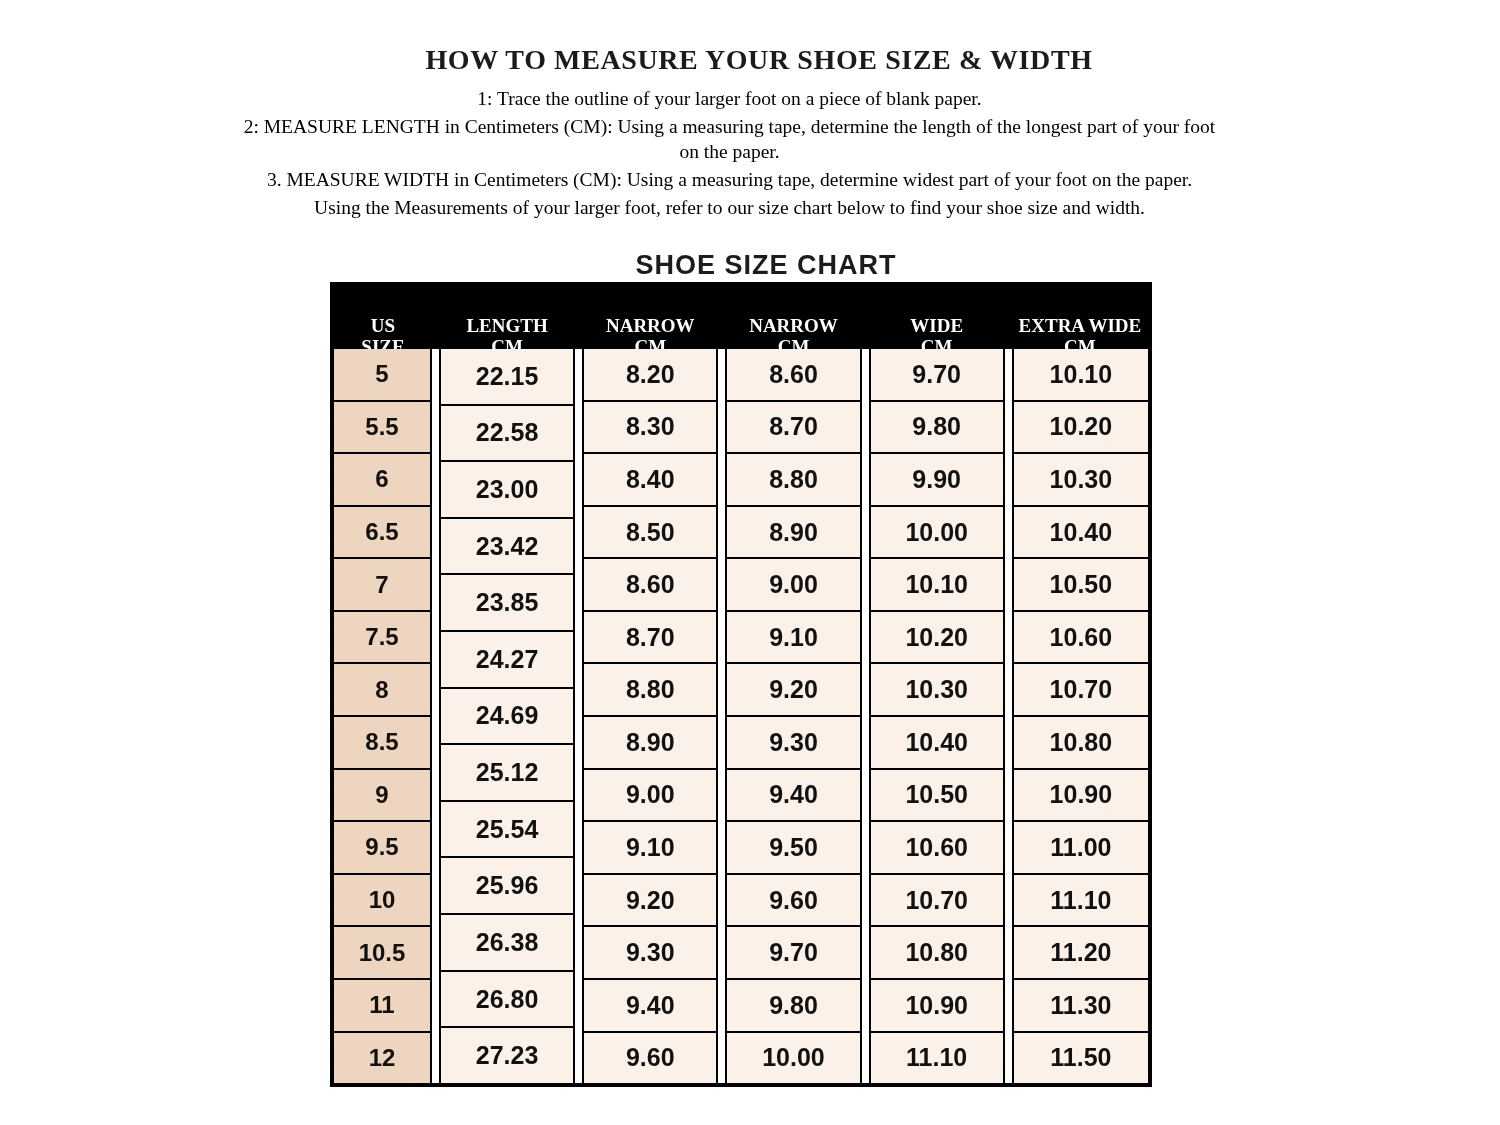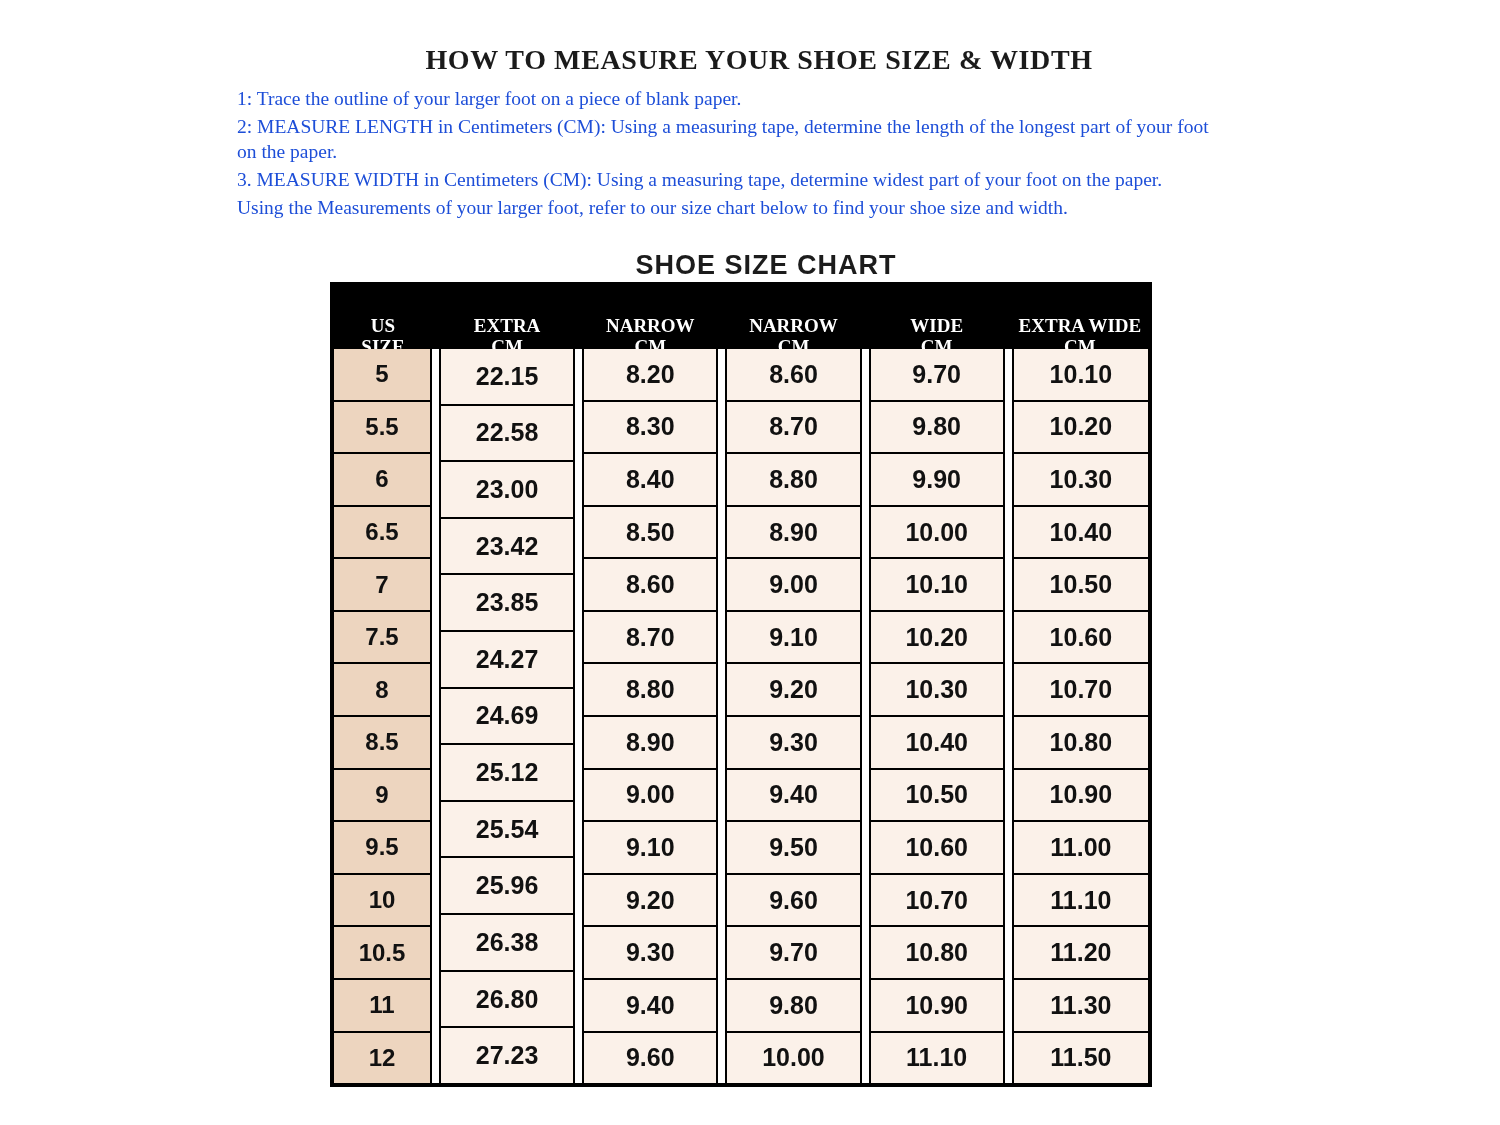--- a/index.html
+++ b/index.html
@@ -20,21 +20,21 @@
   .title{
     position:absolute;top:44px;left:0;width:100%;
     margin:0;text-align:center;
     font-family:"Liberation Serif", serif;
     font-size:28px;font-weight:bold;letter-spacing:0.6px;
     color:#1b1b1b;
     padding-left:9px;
   }
   .instructions{
     position:absolute;left:237px;top:86px;width:985px;
-    font-size:19.5px;line-height:25px;color:#1d4ed8;
+    font-size:19.5px;line-height:25px;color:#000000;text-align:center;
   }
   .instructions p{margin:0 0 3px 0;}
   .chart-title{
     position:absolute;top:234px;left:0;width:100%;
     margin:16px;text-align:center;
     font-family:"Liberation Sans", sans-serif;
     font-size:27px;font-weight:600;letter-spacing:1px;
     color:#1c1c1c;
   }
   .size-table{
@@ -98,21 +98,21 @@
     <p>3. MEASURE WIDTH in Centimeters (CM): Using a measuring tape, determine widest part of your foot on the paper.</p>
     <p>Using the Measurements of your larger foot, refer to our size chart below to find your shoe size and width.</p>
   </div>
 
   <h2 class="chart-title">SHOE SIZE CHART</h2>
 
   <div class="size-table">
     <div class="thead">
         <div class="th">US
 SIZE</div>
-        <div class="th">EXTRA
+        <div class="th">LENGTH
 CM</div>
         <div class="th">NARROW
 CM</div>
         <div class="th">NARROW
 CM</div>
         <div class="th">WIDE
 CM</div>
         <div class="th">EXTRA WIDE
 CM</div>
       </div>

